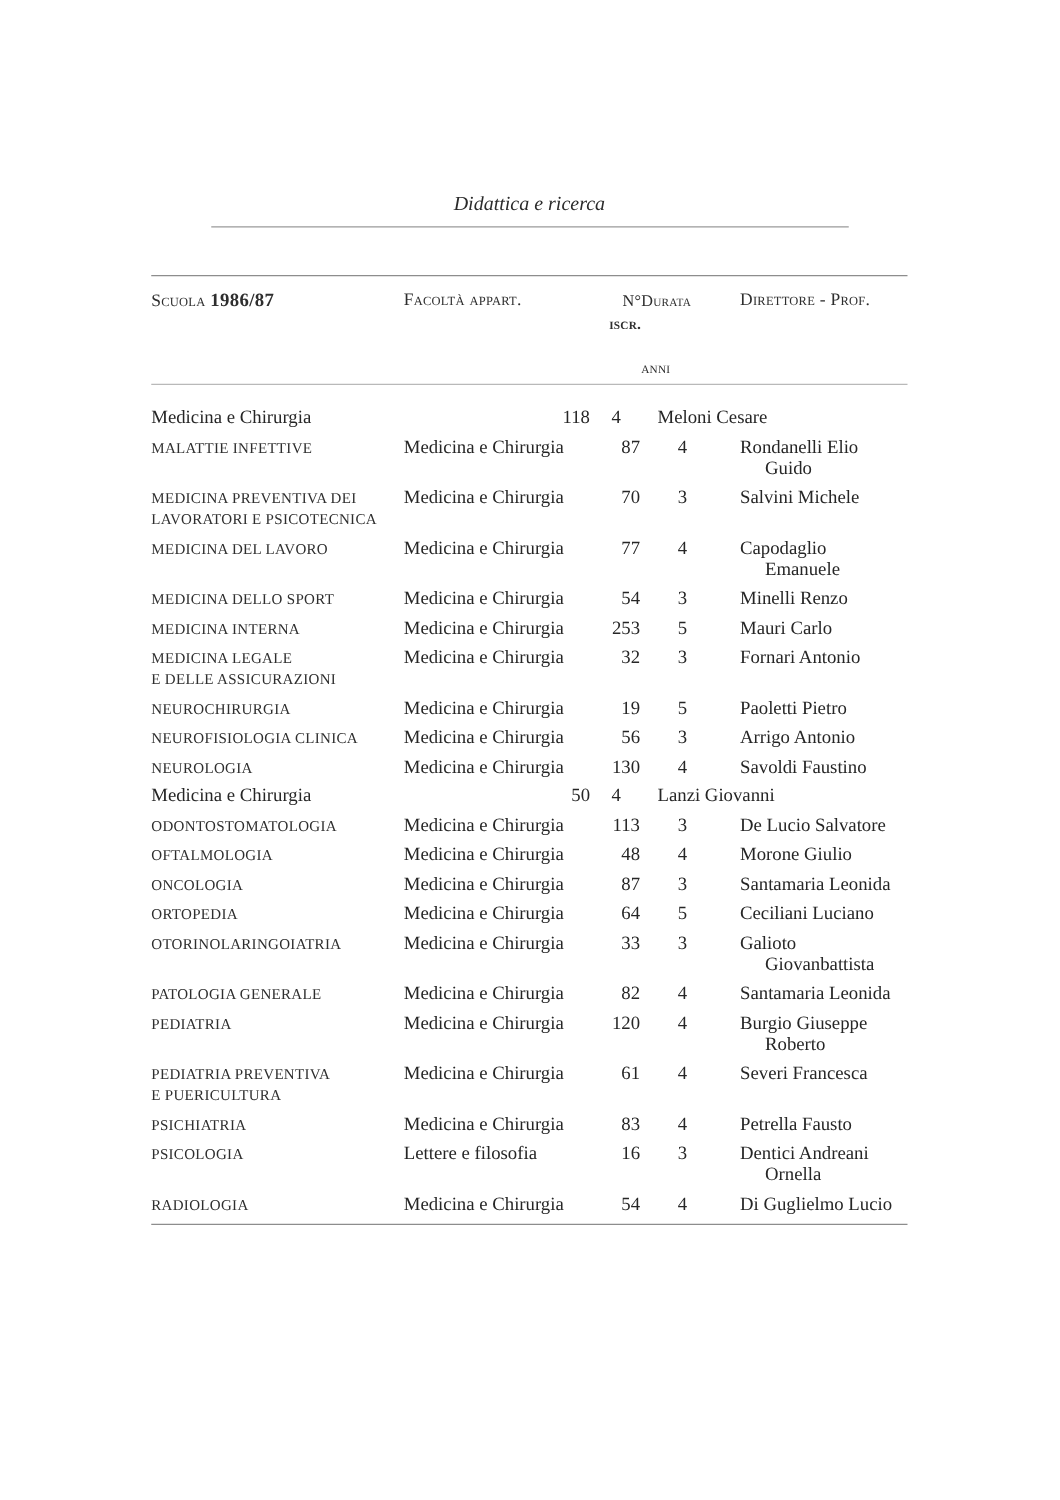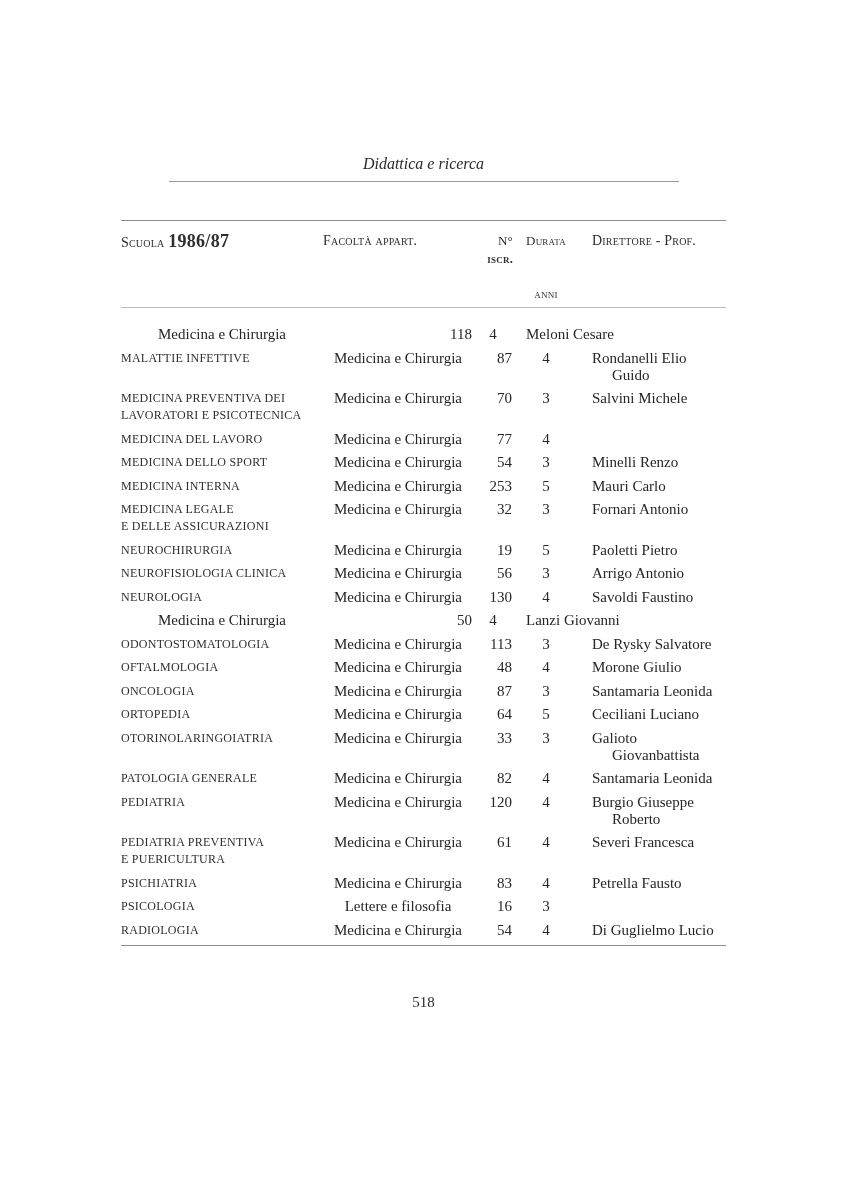--- a/index.html
+++ b/index.html
@@ -28,36 +28,36 @@
   .rule{height:0;border-top:1px solid #8d8d8d;}
   .rule-mid{border-top:1px solid #b9b9b9;}
   .grid{
     display:grid;
     grid-template-columns:202px 150px 40px 66px 1fr;
     align-items:start;
   }
   .thead{padding-top:11px;padding-bottom:4px;}
   .sc{font-variant:small-caps;}
   .h-cell{font-size:14px;line-height:18px;color:#2e2e2e;letter-spacing:0.2px;}
-  .h-year{font-weight:bold;font-size:18px;font-variant:normal;letter-spacing:0.3px;}
+  .h-year{font-weight:bold;font-size:15px;font-variant:normal;letter-spacing:0.3px;}
   .h-num{font-size:13px;text-align:right;}
   .h-num .l2{font-size:12.5px;font-weight:bold;}
-  .h-dur{font-size:13px;text-align:center;}
+  .h-dur{font-size:13px;}
   .h-dur .l2{font-size:12.5px;margin-top:35px;}
   .h-dir{padding-left:13px;}
   
   .tbody{padding-top:18px;}
   .row{margin-bottom:6.5px;}
   .cell{font-size:15px;line-height:17px;}
   .c-school{
     font-size:12px;letter-spacing:0.25px;color:#2e2e2e;
     white-space:nowrap;
   }
   .c-school .line{line-height:17px;}
-  .c-faculty{white-space:nowrap;text-align:center;}
+  .c-faculty{white-space:nowrap;}
   .c-iscr{text-align:right;padding-right:1px;}
   .c-durata{text-align:center;}
   .c-director{padding-left:13px;}
   .c-director .line{line-height:17px;white-space:nowrap;}
   .c-director .line.indent{padding-left:20px;}
   
   .tbody-endrule{border-top:1px solid #8d8d8d;}
   .page-number{
     margin-top:48px;text-align:center;font-size:15px;color:#2b2b2b;
   }
@@ -131,20 +131,24 @@
             </div>
   </div>
 
   <div class="grid row">
     <div class="cell c-school">
               <div class="line">MEDICINA DEL LAVORO</div>
             </div>
     <div class="cell c-faculty">Medicina e Chirurgia</div>
     <div class="cell c-iscr">77</div>
     <div class="cell c-durata">4</div>
+    <div class="cell c-director">
+              <div class="line">Capodaglio</div>
+              <div class="line indent">Emanuele</div>
+            </div>
   </div>
 
   <div class="grid row">
     <div class="cell c-school">
               <div class="line">MEDICINA DELLO SPORT</div>
             </div>
     <div class="cell c-faculty">Medicina e Chirurgia</div>
     <div class="cell c-iscr">54</div>
     <div class="cell c-durata">3</div>
     <div class="cell c-director">
@@ -223,21 +227,21 @@
   </div>
 
   <div class="grid row">
     <div class="cell c-school">
               <div class="line">ODONTOSTOMATOLOGIA</div>
             </div>
     <div class="cell c-faculty">Medicina e Chirurgia</div>
     <div class="cell c-iscr">113</div>
     <div class="cell c-durata">3</div>
     <div class="cell c-director">
-              <div class="line">De Rysky Salvatore</div>
+              <div class="line">De Lucio Salvatore</div>
             </div>
   </div>
 
   <div class="grid row">
     <div class="cell c-school">
               <div class="line">OFTALMOLOGIA</div>
             </div>
     <div class="cell c-faculty">Medicina e Chirurgia</div>
     <div class="cell c-iscr">48</div>
     <div class="cell c-durata">4</div>
@@ -333,20 +337,24 @@
             </div>
   </div>
 
   <div class="grid row">
     <div class="cell c-school">
               <div class="line">PSICOLOGIA</div>
             </div>
     <div class="cell c-faculty">Lettere e filosofia</div>
     <div class="cell c-iscr">16</div>
     <div class="cell c-durata">3</div>
+    <div class="cell c-director">
+              <div class="line">Dentici Andreani</div>
+              <div class="line indent">Ornella</div>
+            </div>
   </div>
 
   <div class="grid row">
     <div class="cell c-school">
               <div class="line">RADIOLOGIA</div>
             </div>
     <div class="cell c-faculty">Medicina e Chirurgia</div>
     <div class="cell c-iscr">54</div>
     <div class="cell c-durata">4</div>
     <div class="cell c-director">

